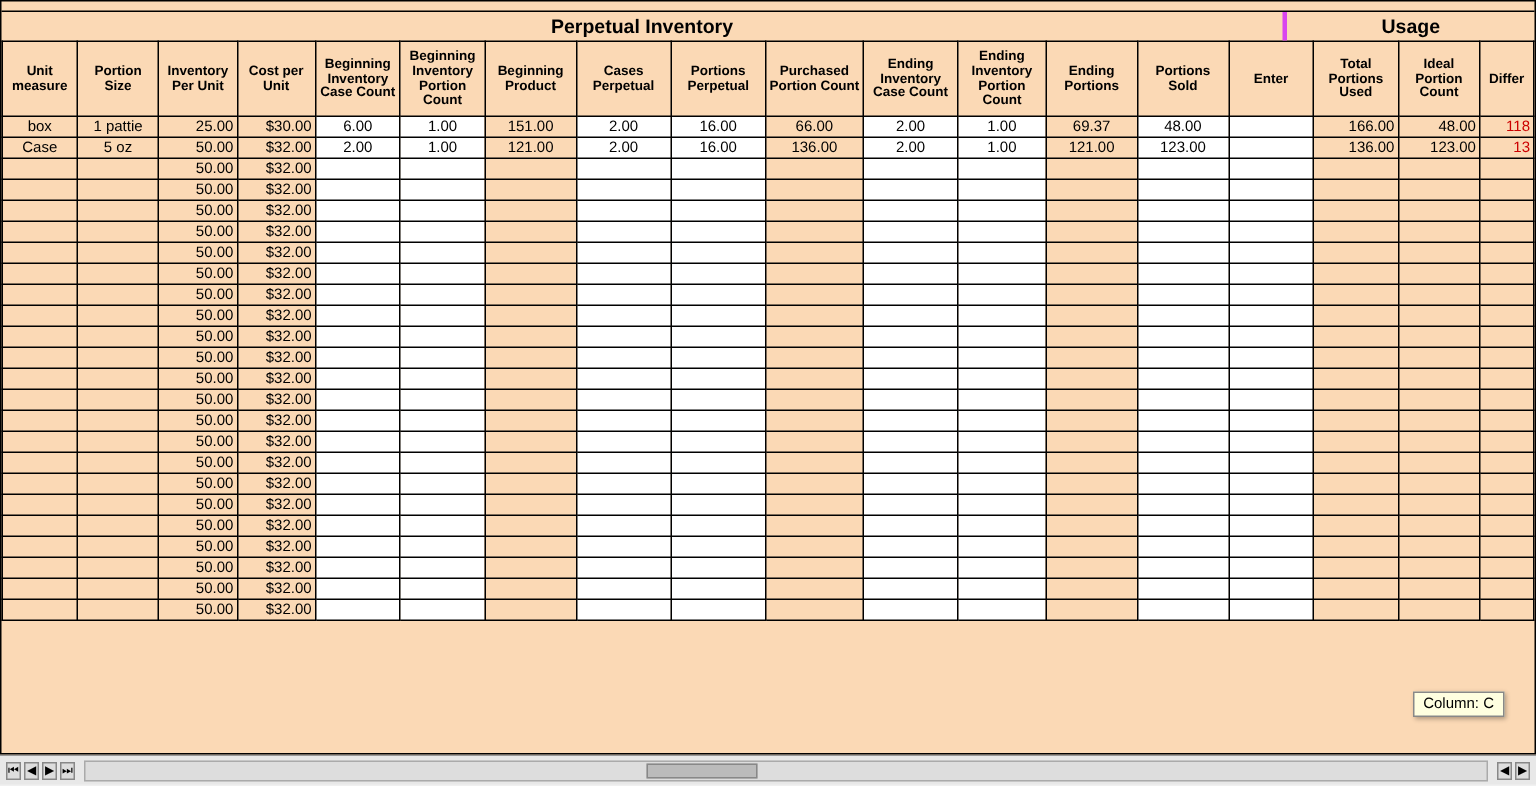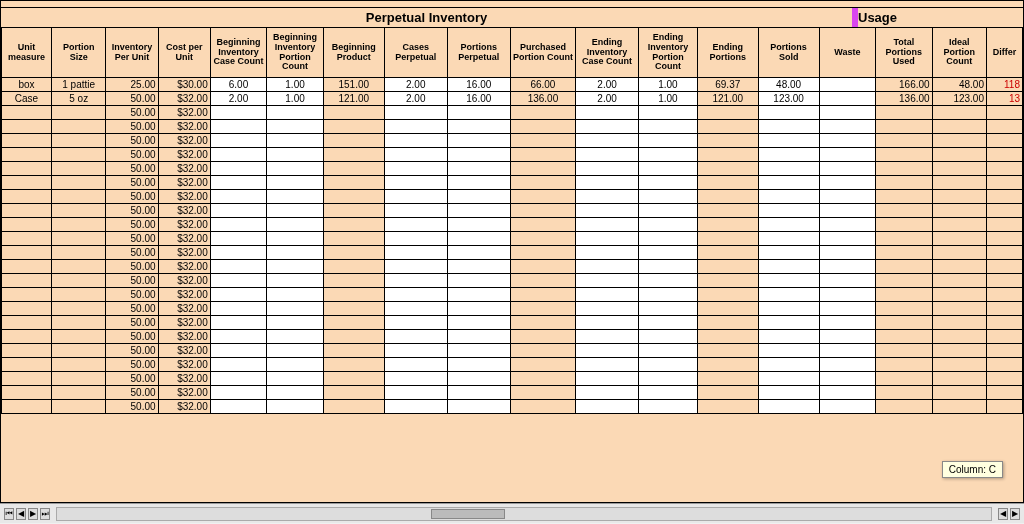--- a/index.html
+++ b/index.html
@@ -147,22 +147,22 @@
   }
 </style>
 </head>
 <body>
 
 <div class="sheet-container">
 
   <div style="height:6px"></div>
 
   <div class="section-title-row">
-    <div style="width:857px;text-align:center;font-weight:bold;font-size:13px;padding:2px 0;border-right:6px solid #d946ef">Perpetual Inventory</div>
-    <div style="flex:1;font-weight:bold;font-size:13px;padding:2px 0">Usage</div>
+    <div style="width:857px;text-align:center;font-weight:bold;font-size:13px;padding:2px 0;border-right:3px solid #d946ef">Perpetual Inventory</div>
+    <div style="flex:1;text-align:center;font-weight:bold;font-size:13px;padding:2px 0">Usage</div>
   </div>
 
   <table>
     <colgroup>
       <col style="width:46px">
         <col style="width:50px">
         <col style="width:48px">
         <col style="width:48px">
       <col style="width:52px">
         <col style="width:52px">
@@ -188,21 +188,21 @@
           <th>Beginning Inventory Case Count</th>
           <th>Beginning Inventory Portion Count</th>
           <th>Beginning Product</th>
           <th>Cases Perpetual</th>
           <th>Portions Perpetual</th>
           <th>Purchased Portion Count</th>
           <th>Ending Inventory Case Count</th>
           <th>Ending Inventory Portion Count</th>
           <th>Ending Portions</th>
           <th>Portions Sold</th>
-          <th>Waste</th>
+          <th>Enter</th>
           <th>Total Portions Used</th>
           <th>Ideal Portion Count</th>
           <th>Differ</th>
         </tr>
     </thead>
     <tbody id="table-body">
         <tr>
           <td class="peach">box</td>
           <td class="peach">1 pattie</td>
           <td class="peach right">25.00</td>

